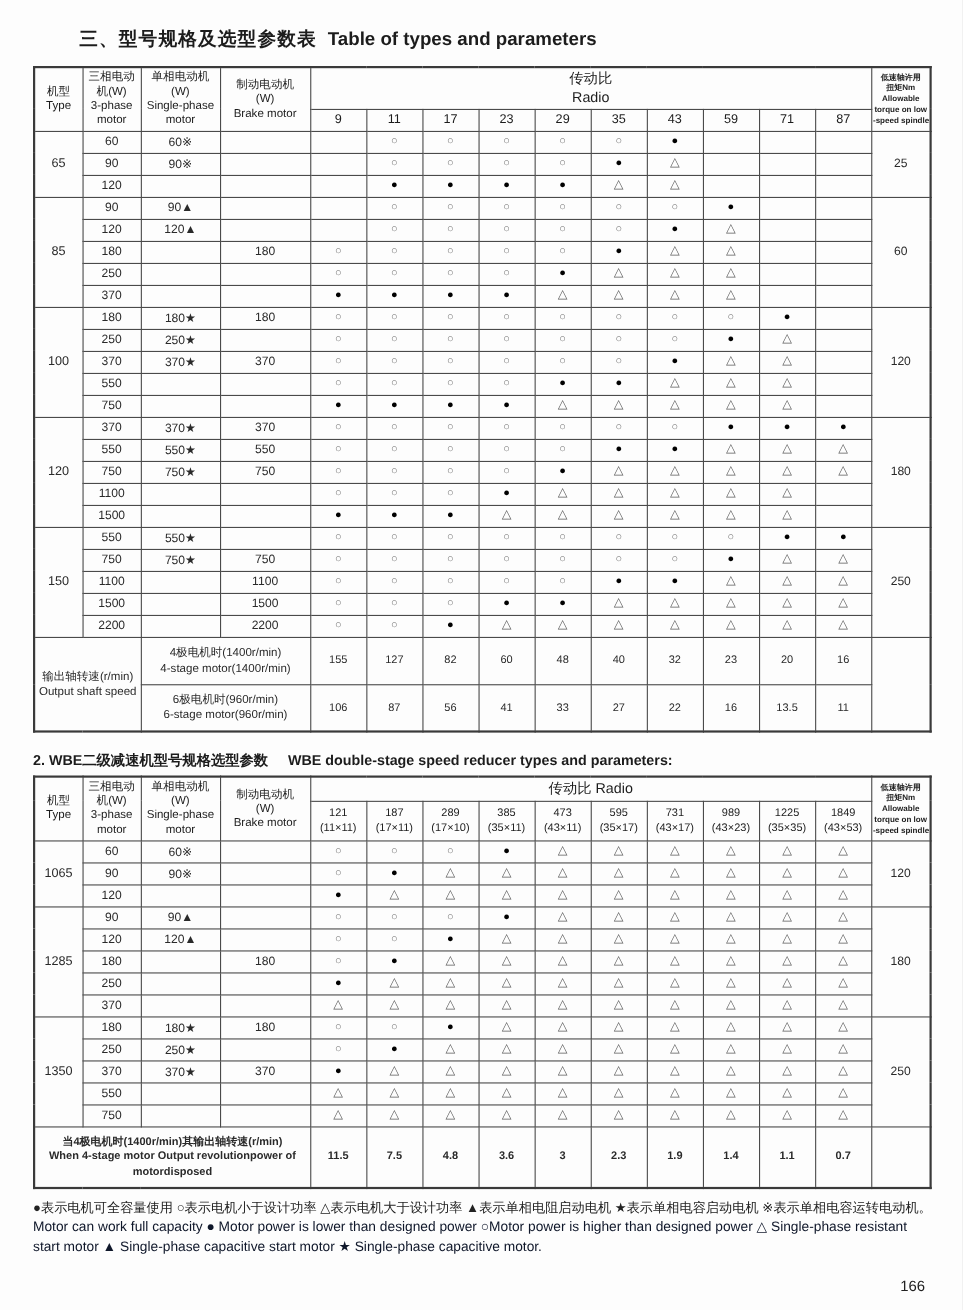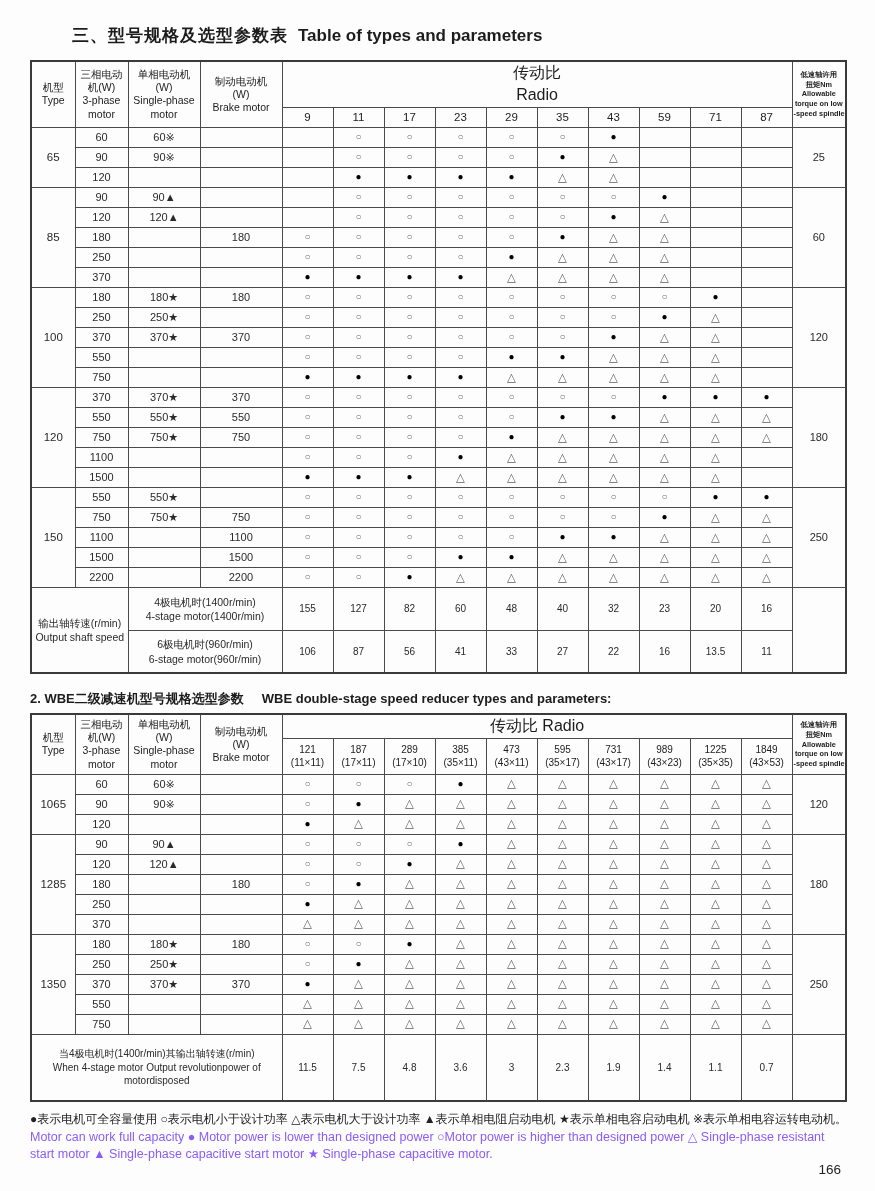--- a/index.html
+++ b/index.html
@@ -8,44 +8,44 @@
   .page { position: relative; width: 875px; height: 1191px; background: #fdfdfd; padding: 24px 30px 0 30px; overflow: hidden; }
   .title { font-size: 17px; font-weight: bold; letter-spacing: 1px; margin-bottom: 13px; white-space: nowrap; margin-left: 42px; }
   .title .title-en { margin-left: 10px; letter-spacing: 0; }
   .subtitle { font-size: 13px; font-weight: bold; margin-bottom: 5px; white-space: nowrap; }
   .subtitle .sub-en { margin-left: 18px; }
   table { border-collapse: collapse; width: 815px; table-layout: fixed; border: 2px solid #3a3a3a; }
   #table1 { margin-bottom: 16px; }
   th, td { border: 1px solid #4a4a4a; font-weight: normal; text-align: center; vertical-align: middle; padding: 0 1px; overflow: hidden; }
   .hd { font-size: 10.5px; line-height: 1.25; }
   .hd .ln { white-space: nowrap; }
-  .ratio-title { font-size: 16px; }
+  .ratio-title { font-size: 13px; }
   .ratio-title .ln { line-height: 1.4; }
   .torquehd .ln { font-size: 7.3px; line-height: 1.35; white-space: nowrap; font-weight: bold; }
   .hrowA th { height: 38px; }
   .hrowB th { height: 20px; }
   .hrowA.t2 th { height: 22px; }
   .hrowB.t2 th { height: 36px; }
   .rnum { font-size: 11.5px; }
   .rnum .ln { font-size: 10px; line-height: 1.3; white-space: nowrap; }
   tbody td { height: 20px; font-size: 11px; color: #2a2a2a; }
   .typec { font-size: 11.5px; }
   .mark { line-height: 1; }
   .m-o { font-size: 10px; color: #6e6e6e; }
   .m-f { font-size: 10px; color: #000; }
   .m-t { font-size: 11.5px; color: #5e5e5e; }
   .slabel { font-size: 10.5px; }
   .slabel .ln { line-height: 1.35; white-space: nowrap; }
   .speedrow td { height: 43px; }
   .sval { font-size: 10px; text-align: center; }
-  .bottomrow td { height: 67px; }
+  .bottomrow td { height: 56px; font-weight: bold; }
   .small .ln { font-size: 10px; }
   .footnotes { margin-top: 9px; width: 818px; }
   .fn-cn { font-size: 12px; line-height: 1.45; color: #222; }
-  .fn-en { font-size: 12.5px; line-height: 1.4; color: #8b5cf6; }
+  .fn-en { font-size: 12.5px; line-height: 1.4; color: #0f172a; }
   .pagenum { position: absolute; right: 34px; bottom: 14px; font-size: 13.5px; color: #222; }
 </style>
 </head>
 <body>
 
 <div class="page">
 
   <div class="title">
     <span>三、型号规格及选型参数表</span><span class="title-en">Table of types and parameters</span>
   </div>

